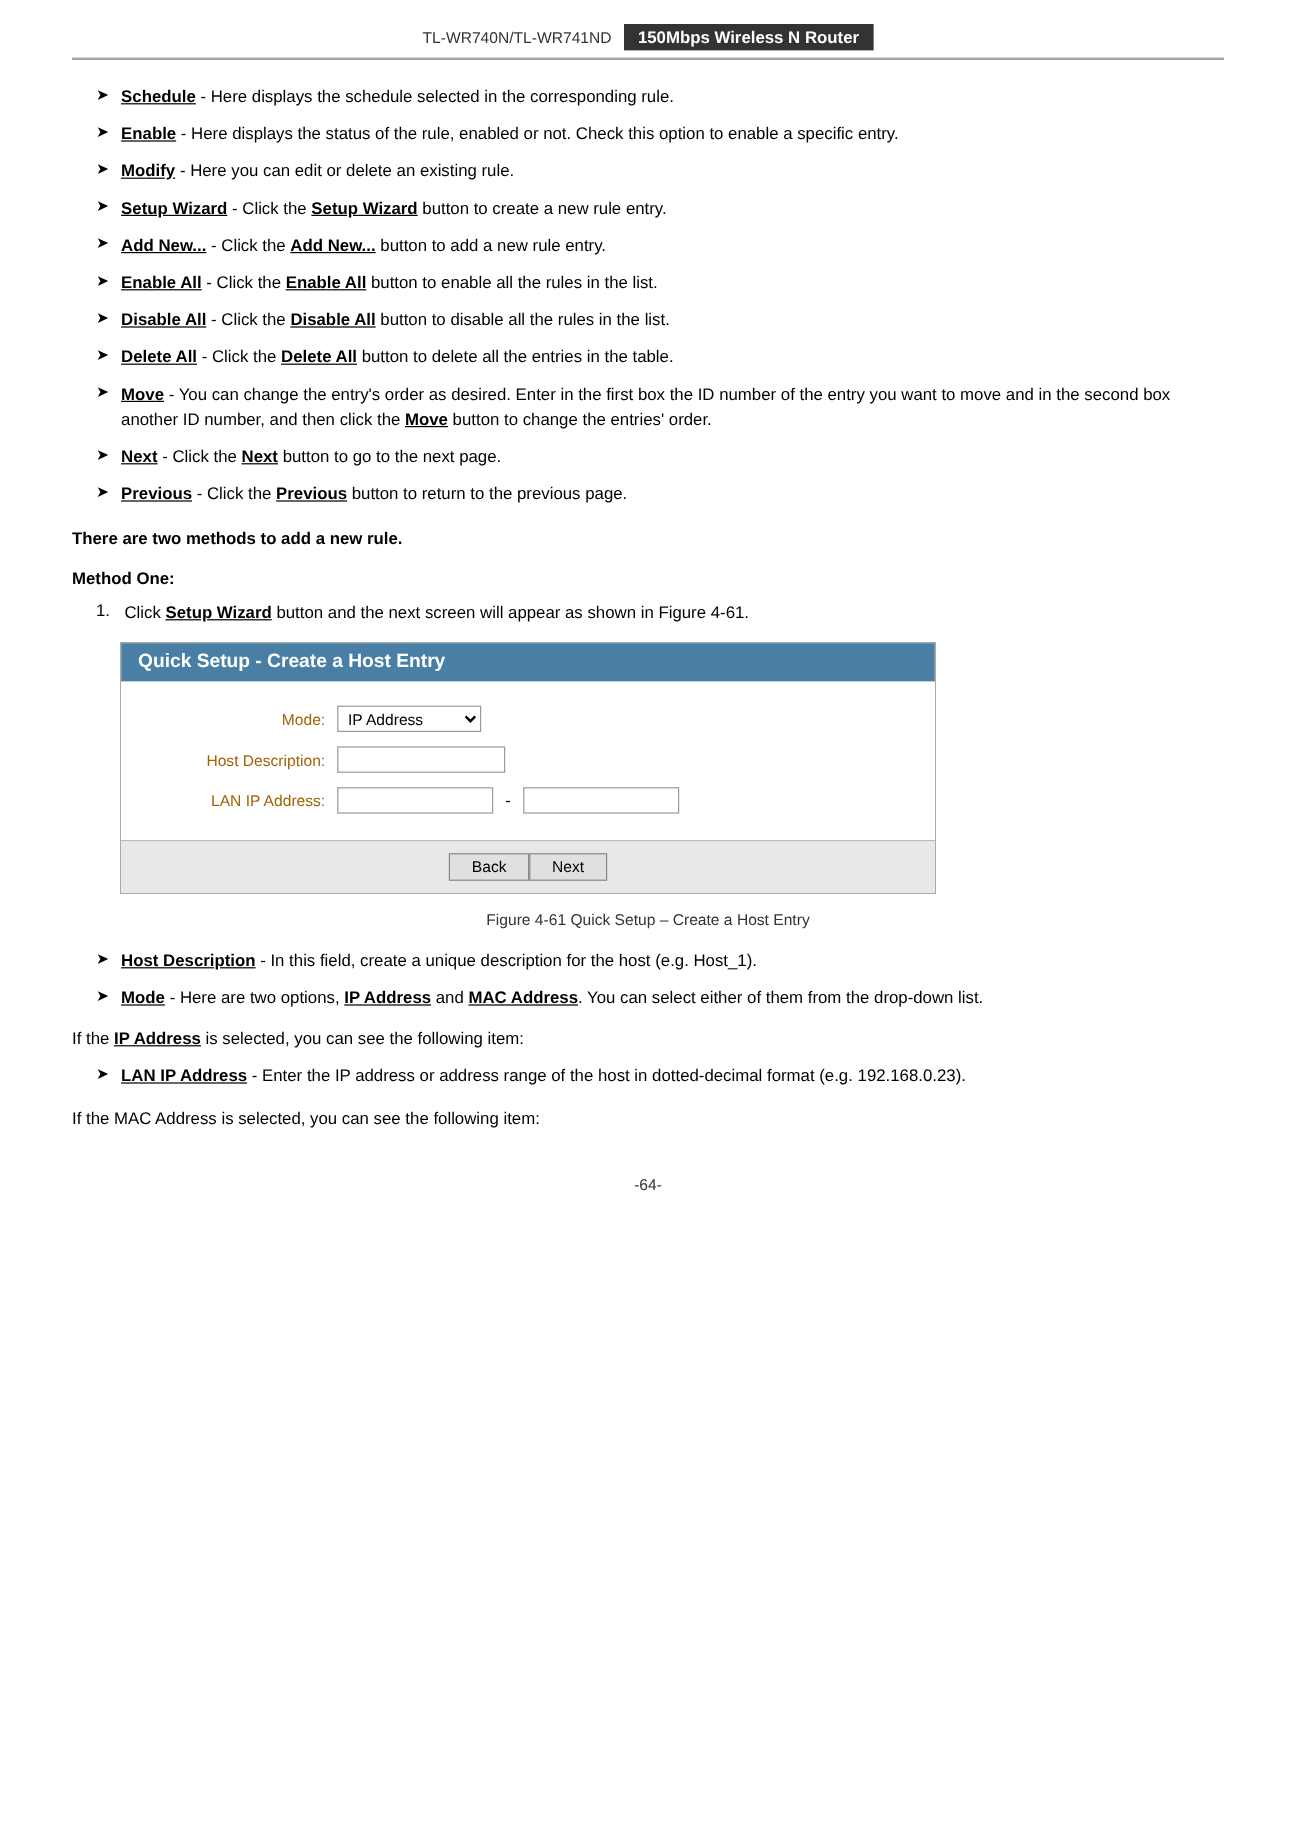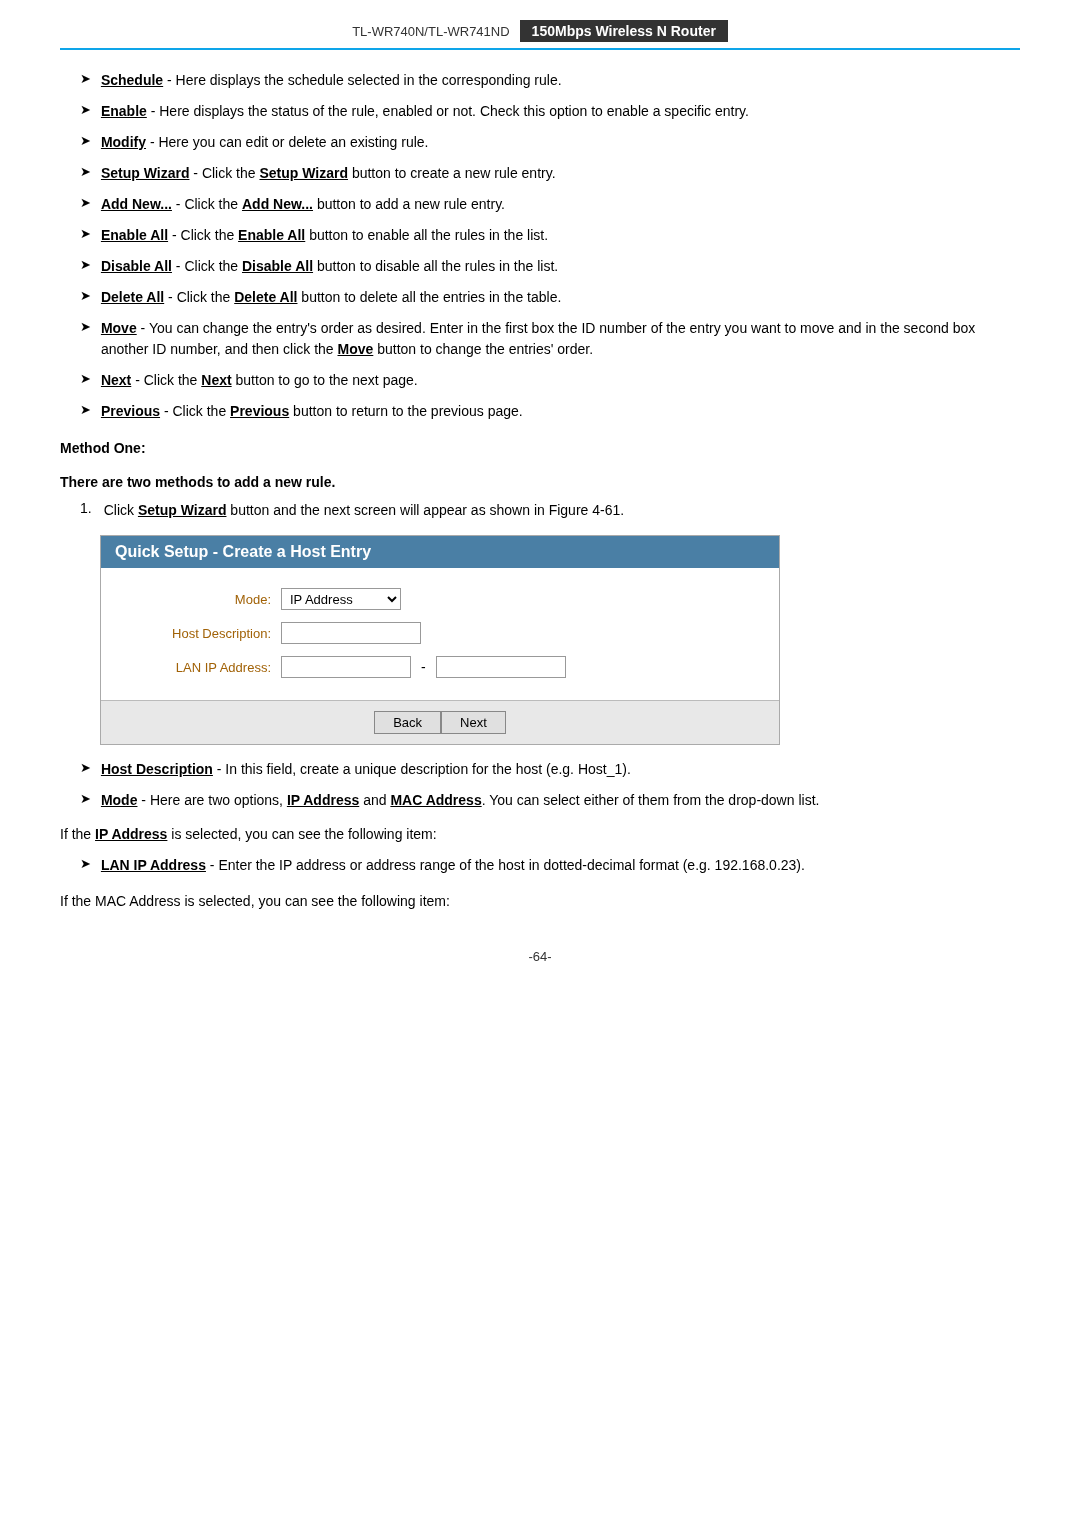--- a/index.html
+++ b/index.html
@@ -15,21 +15,21 @@
     .page {
       width: 1080px;
       min-height: 1527px;
       padding: 20px 60px 40px 60px;
       background: #fff;
     }
     .header {
       display: flex;
       justify-content: center;
       align-items: center;
-      border-bottom: 2px solid #0ea5e9;
+      border-bottom: 2px solid #a3a3a3;
       padding-bottom: 6px;
       margin-bottom: 20px;
     }
     .header-model {
       font-size: 13px;
       color: #333;
       margin-right: 10px;
     }
     .header-title {
       background: #333;
@@ -236,23 +236,23 @@
       <span class="bullet-arrow">➤</span>
       <span class="bullet-text"><span class="bold">Next</span> - Click the <span class="bold">Next</span> button to go to the next page.</span>
     </li>
 
     <li class="bullet-item">
       <span class="bullet-arrow">➤</span>
       <span class="bullet-text"><span class="bold">Previous</span> - Click the <span class="bold">Previous</span> button to return to the previous page.</span>
     </li>
   </ul>
 
+  <p class="section-heading">There are two methods to add a new rule.</p>
+
   <p class="section-heading">Method One:</p>
-
-  <p class="section-heading">There are two methods to add a new rule.</p>
 
   <div class="numbered-item">
     <span class="numbered-label">1.</span>
     <span class="numbered-text">Click <span class="bold">Setup Wizard</span> button and the next screen will appear as shown in Figure 4-61.</span>
   </div>
 
   <div class="quick-setup-box">
     <div class="quick-setup-header">Quick Setup - Create a Host Entry</div>
     <div class="quick-setup-body">
 
@@ -281,20 +281,21 @@
           <input type="text" class="form-input-narrow" value="" style="">
         </div>
       </div>
     </div>
     <div class="quick-setup-footer">
       <button class="btn">Back</button>
       <button class="btn">Next</button>
     </div>
   </div>
 
+  <p class="figure-caption">Figure 4-61    Quick Setup – Create a Host Entry</p>
 
   <ul class="bullet-list">
 
     <li class="bullet-item">
       <span class="bullet-arrow">➤</span>
       <span class="bullet-text"><span class="bold">Host Description</span> - In this field, create a unique description for the host (e.g. Host_1).</span>
     </li>
 
     <li class="bullet-item">
       <span class="bullet-arrow">➤</span>

